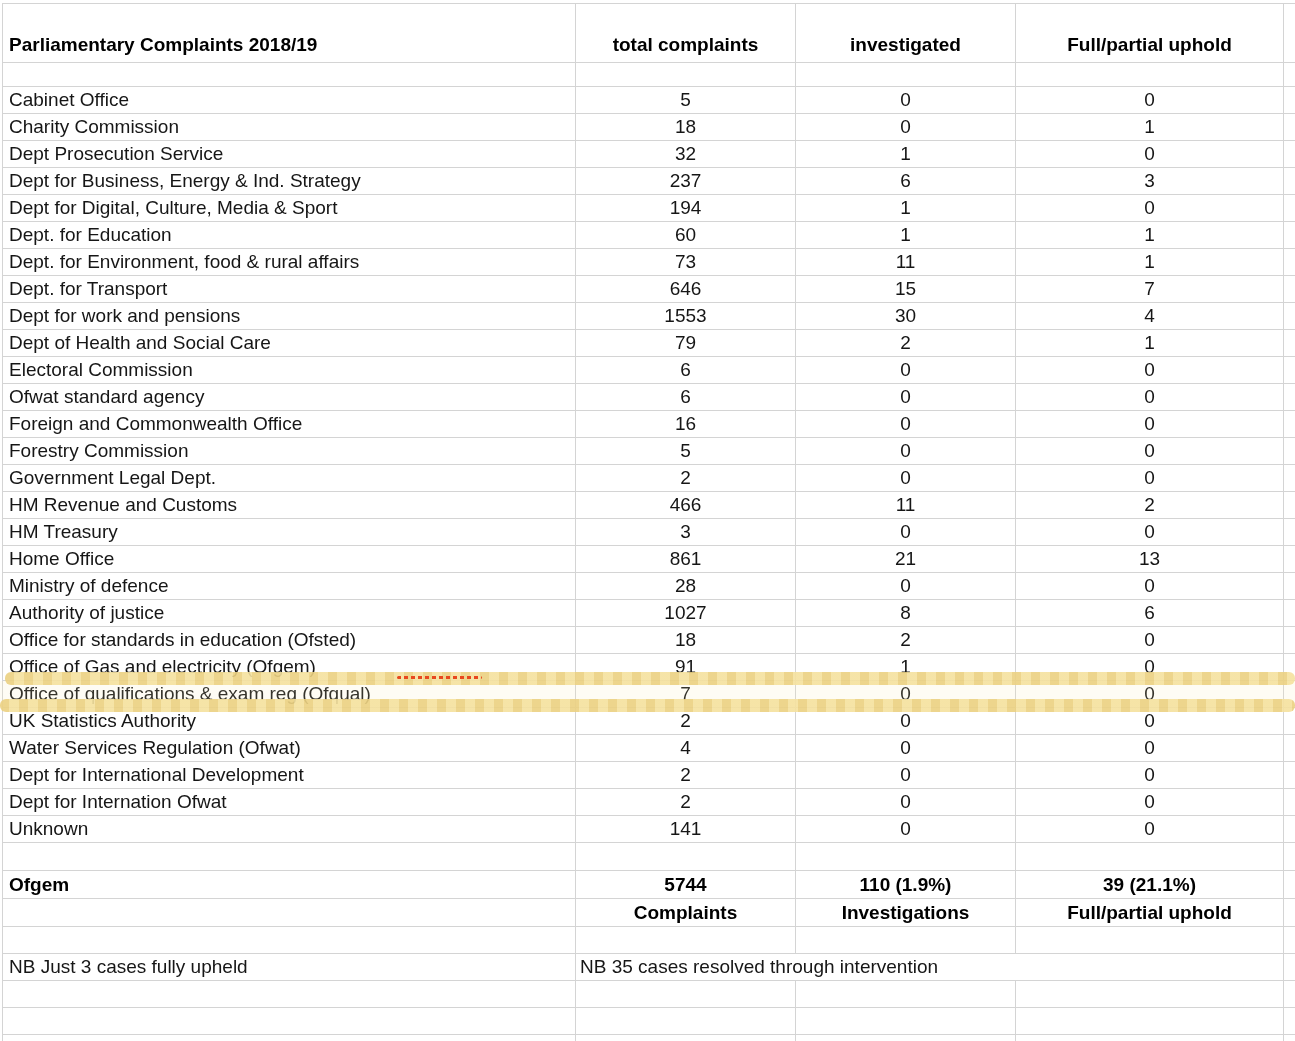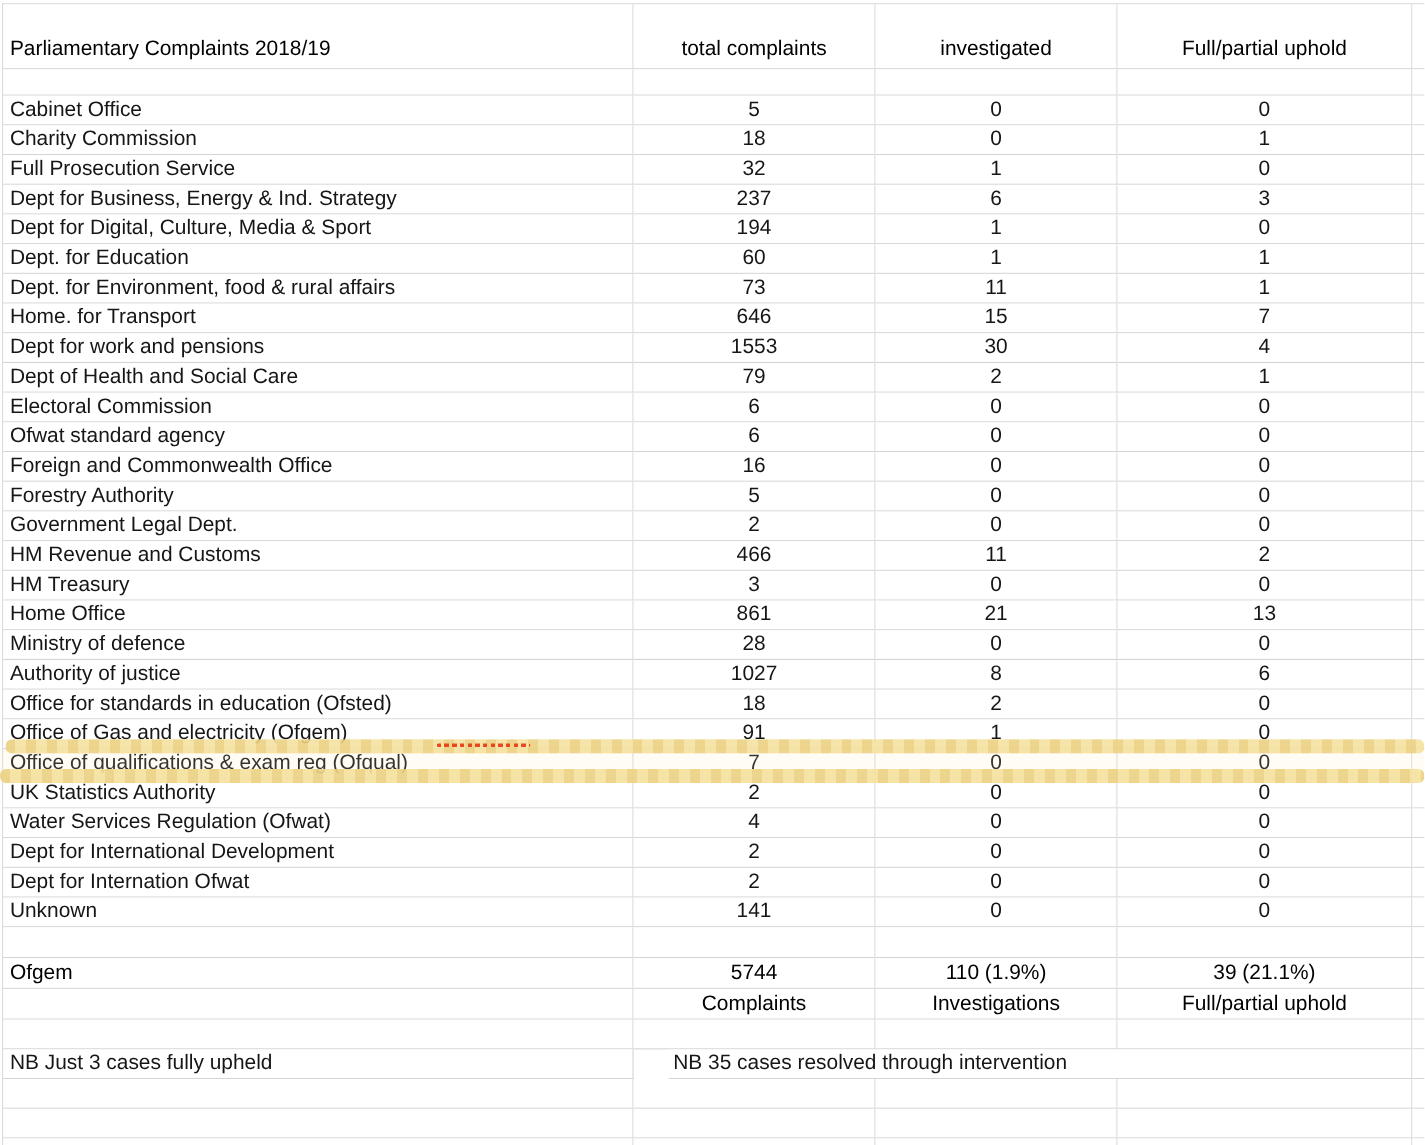--- a/index.html
+++ b/index.html
@@ -19,22 +19,22 @@
     border-left:1px solid var(--line);
   }
   .row{ display:contents; }
   .c{
     border-right:1px solid var(--line); border-bottom:1px solid var(--line);
     display:flex; align-items:center; overflow:hidden; white-space:nowrap;
     background:#fff;
   }
   .c-name{ padding-left:6px; justify-content:flex-start; }
   .c-num{ justify-content:center; }
-  .c-span{ grid-column:2/5; justify-content:flex-start; padding-left:4px;margin-left:32px; }
-  .b{ font-weight:normal; color:#000; }
+  .c-span{ grid-column:2/5; justify-content:flex-start; padding-left:4px; }
+  .b{ font-weight:bold; color:#000; }
   .hdr .c{ align-items:flex-end; padding-bottom:6px; }
   
   .hl-band{
     position:absolute; height:13px; z-index:5; pointer-events:none;
     background-color:rgba(241,219,146,0.82);
     background-image:repeating-linear-gradient(90deg,
       rgba(229,199,112,0.45) 0 9px, rgba(248,232,170,0.45) 9px 19px);
     border-radius:6px; filter:blur(0.5px);
   }
   .hl-band.top{ left:5px; top:672px; width:1290px; }
@@ -77,21 +77,21 @@
     <div class="c c-num">0</div>
     <div class="c c-num">0</div>
     <div class="c"></div>
   </div><div class="row">
     <div class="c c-name">Charity Commission</div>
     <div class="c c-num">18</div>
     <div class="c c-num">0</div>
     <div class="c c-num">1</div>
     <div class="c"></div>
   </div><div class="row">
-    <div class="c c-name">Full Prosecution Service</div>
+    <div class="c c-name">Dept Prosecution Service</div>
     <div class="c c-num">32</div>
     <div class="c c-num">1</div>
     <div class="c c-num">0</div>
     <div class="c"></div>
   </div><div class="row">
     <div class="c c-name">Dept for Business, Energy &amp; Ind. Strategy</div>
     <div class="c c-num">237</div>
     <div class="c c-num">6</div>
     <div class="c c-num">3</div>
     <div class="c"></div>
@@ -107,21 +107,21 @@
     <div class="c c-num">1</div>
     <div class="c c-num">1</div>
     <div class="c"></div>
   </div><div class="row">
     <div class="c c-name">Dept. for Environment, food &amp; rural affairs</div>
     <div class="c c-num">73</div>
     <div class="c c-num">11</div>
     <div class="c c-num">1</div>
     <div class="c"></div>
   </div><div class="row">
-    <div class="c c-name">Home. for Transport</div>
+    <div class="c c-name">Dept. for Transport</div>
     <div class="c c-num">646</div>
     <div class="c c-num">15</div>
     <div class="c c-num">7</div>
     <div class="c"></div>
   </div><div class="row">
     <div class="c c-name">Dept for work and pensions</div>
     <div class="c c-num">1553</div>
     <div class="c c-num">30</div>
     <div class="c c-num">4</div>
     <div class="c"></div>
@@ -143,21 +143,21 @@
     <div class="c c-num">0</div>
     <div class="c c-num">0</div>
     <div class="c"></div>
   </div><div class="row">
     <div class="c c-name">Foreign and Commonwealth Office</div>
     <div class="c c-num">16</div>
     <div class="c c-num">0</div>
     <div class="c c-num">0</div>
     <div class="c"></div>
   </div><div class="row">
-    <div class="c c-name">Forestry Authority</div>
+    <div class="c c-name">Forestry Commission</div>
     <div class="c c-num">5</div>
     <div class="c c-num">0</div>
     <div class="c c-num">0</div>
     <div class="c"></div>
   </div><div class="row">
     <div class="c c-name">Government Legal Dept.</div>
     <div class="c c-num">2</div>
     <div class="c c-num">0</div>
     <div class="c c-num">0</div>
     <div class="c"></div>

